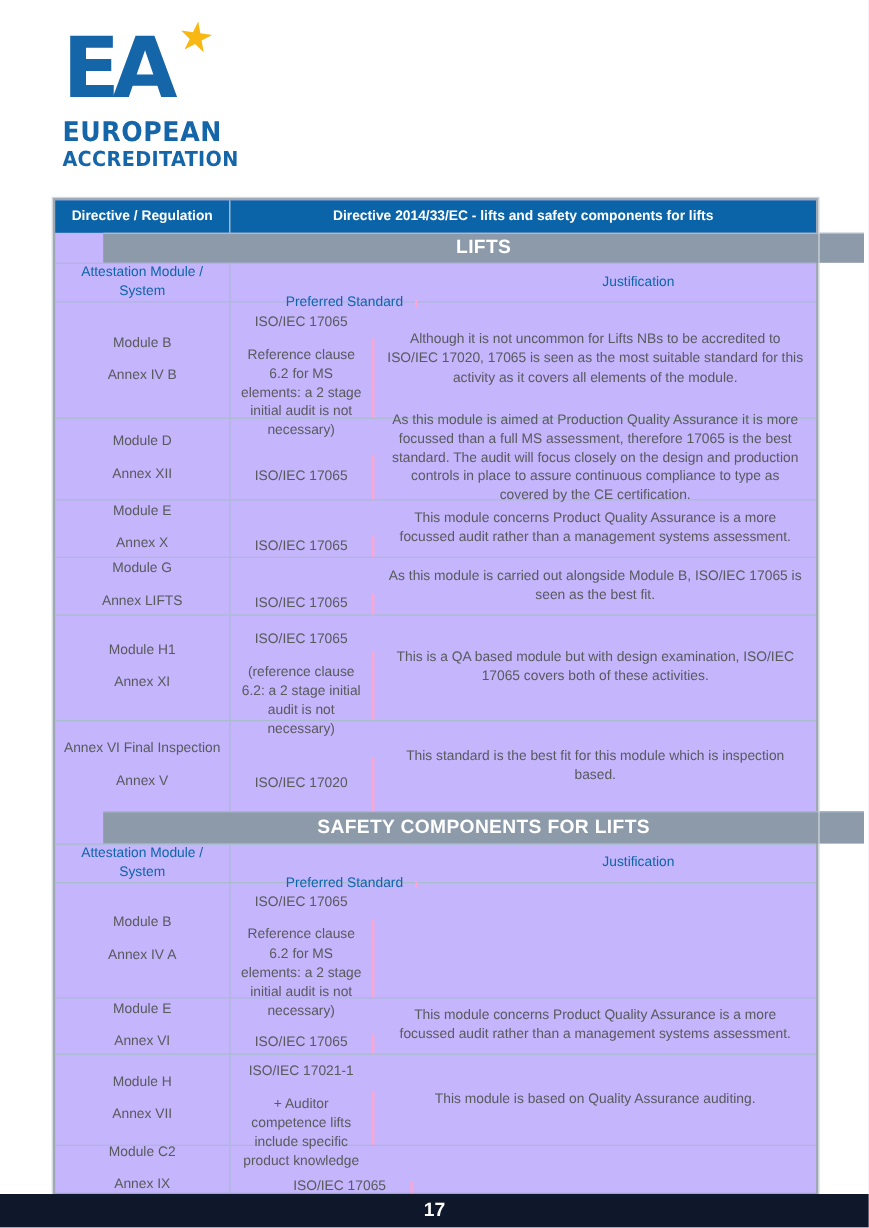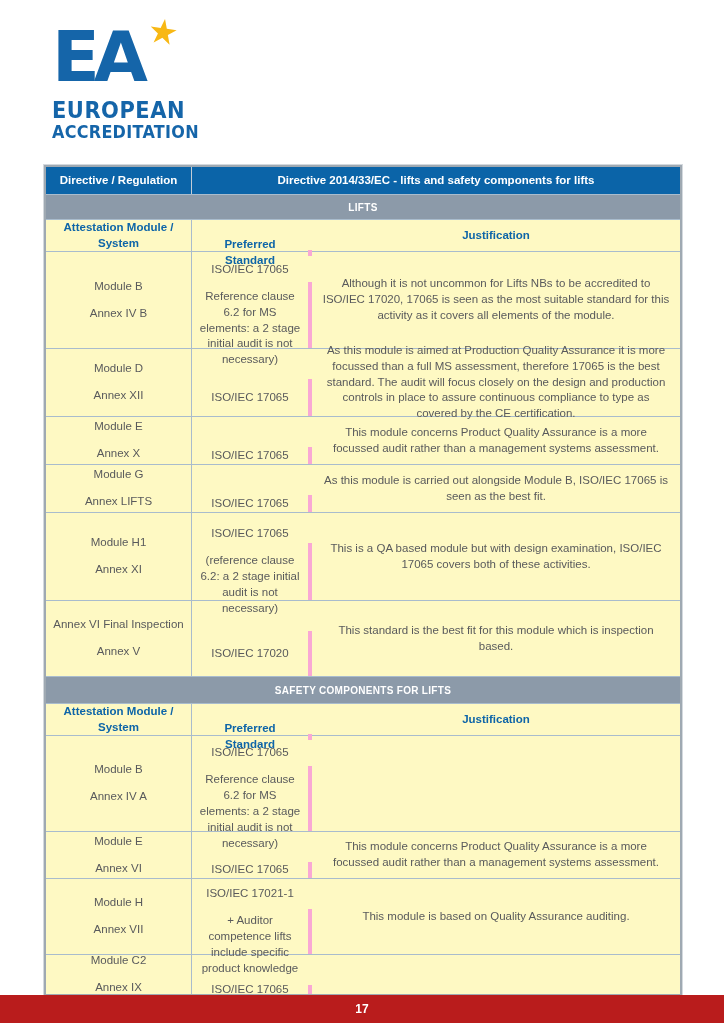--- a/index.html
+++ b/index.html
@@ -51,75 +51,76 @@
     transform: scaleY(1.08);
   }
 
   
   .doc-table {
     position: absolute;
     left: 44px; top: 165px;
     width: 638px;
     border: 2px solid #9fa9b2;
     outline: 1px solid #d4d9de;
-    background: #fef9c3;
+    background: #c4b5fd;
   }
   .row { display: flex; width: 100%; }
   .row + .row { border-top: 1px solid #a9bccd; }
 
   .band-blue {
     background: #0b64a8;
     color: #ffffff;
     font-weight: bold;
     font-size: 12px;
   }
   .band-gray {
     background: #8c9aa9;
     color: #ffffff;
     font-weight: bold;
-    font-size: 10px;
+    font-size: 16px;
     justify-content: center;
     align-items: center;
     display: flex;
     letter-spacing: 0.3px;
-  }
-  .colhead { color: #0e65a8; font-weight: bold; font-size: 12px; }
+    margin-left: 40px;
+  }
+  .colhead { color: #0e65a8; font-weight: normal; font-size: 12px; gap: 36px; }
 
   .c1 { width: 146px; border-right: 1px solid #a9bccd; }
-  .c2 { width: 120px; border-right: 4px solid #f9a8d4; margin-top: 30px; }
+  .c2 { width: 120px; border-right: 2px solid #f9a8d4; margin-top: 30px; }
   .c3 { flex: 1; }
   .band-blue .c1 { border-right: 1px solid #c3cdd6; }
 
   .cell {
     display: flex;
     flex-direction: column;
     justify-content: center;
     align-items: center;
     text-align: center;
     padding: 3px 7px;
     font-size: 11.5px;
     line-height: 1.38;
   }
   .cell .p + .p { margin-top: 11px; }
   .just { padding: 3px 9px; }
 
   .h27 { height: 27px; } .h25 { height: 25px; } .h32 { height: 32px; }
   .h97 { height: 97px; } .h68 { height: 68px; } .h48 { height: 48px; }
   .h88 { height: 88px; } .h62 { height: 76px; } .h96 { height: 96px; }
-  .h47 { height: 47px; } .h76 { height: 76px; } .h52 { height: 40px; }
+  .h47 { height: 47px; } .h76 { height: 76px; } .h52 { height: 40px; gap: 32px; }
 
   
   .footer {
     position: absolute;
     left: 0; bottom: 0;
     width: 724px; height: 28px;
-    background: #b91c1c;
+    background: #0f172a;
     color: #ffffff;
     font-weight: bold;
-    font-size: 12px;
+    font-size: 16px;
     display: flex;
     align-items: center;
     justify-content: center;
   }
 </style>
 </head>
 <body>
 
 <div class="logo">
   <div class="logo-ea">

